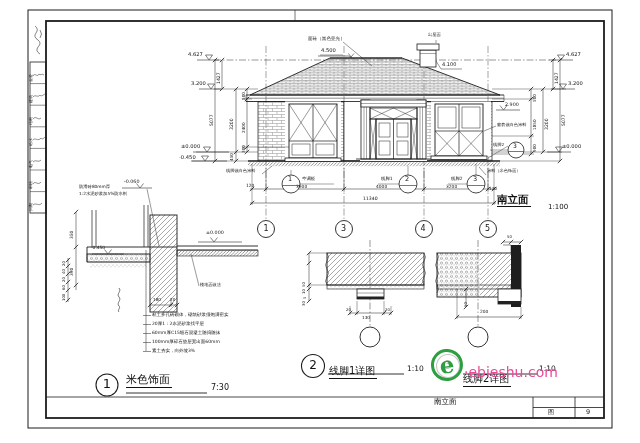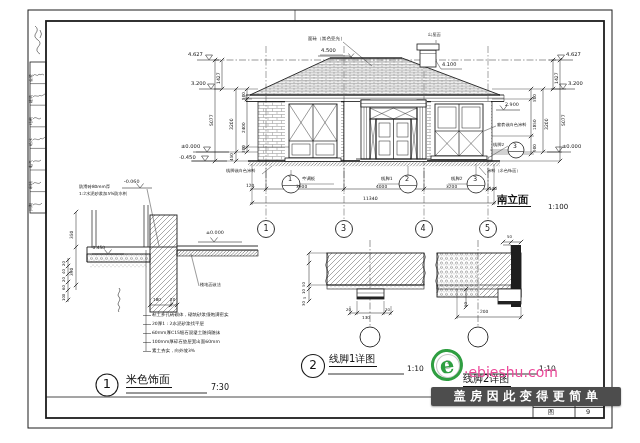--- a/index.html
+++ b/index.html
@@ -311,32 +311,31 @@
     </div>
 
 <span class="tspan utitle" style="left:497px;top:194px;font-size:10.5px;font-weight:600;">南立面</span>
 <span class="tspan" style="left:548px;top:204px;font-size:7px;">1:100</span>
 
 <span class="tspan num" style="left:101px;top:377px;width:12px;font-size:13px;">1</span>
 <span class="tspan utitle" style="left:126px;top:374px;font-size:11px;font-weight:500;">米色饰面</span>
 <span class="tspan" style="left:211px;top:384px;font-size:8px;">7:30</span>
 
 <span class="tspan num" style="left:308px;top:359px;width:10px;font-size:12px;">2</span>
-<span class="tspan utitle" style="left:329px;top:354px;font-size:10px;font-weight:500;">线脚1详图</span>
+<span class="tspan utitle" style="left:329px;top:366px;font-size:10px;font-weight:500;">线脚1详图</span>
 <span class="tspan" style="left:407px;top:365px;font-size:7.5px;">1:10</span>
 
 <span class="tspan num" style="left:443px;top:359px;width:10px;font-size:12px;">3</span>
 <span class="tspan utitle" style="left:463px;top:374px;font-size:10px;font-weight:500;">线脚2详图</span>
 <span class="tspan" style="left:539px;top:365px;font-size:7.5px;">1:10</span>
 
 <span class="tspan" style="left:434px;top:398px;font-size:7.5px;">南立面</span>
 <span class="tspan" style="left:548px;top:408.5px;font-size:6px;">图</span>
 <span class="tspan" style="left:586px;top:408.5px;font-size:6.5px;">9</span>
 
 <div class="wm">
   <div class="wm-row">
     <span class="wm-e" style="border-color: rgb(47, 158, 65); color: rgb(47, 158, 65);">e</span>
     <span class="wm-domain">·ebieshu.com</span>
   </div>
-  <div class="wm-banner" style="background: rgb(77, 77, 77);">盖房因此变得更简单</div>
 </div>
 
 </div>
 
 </body></html>

